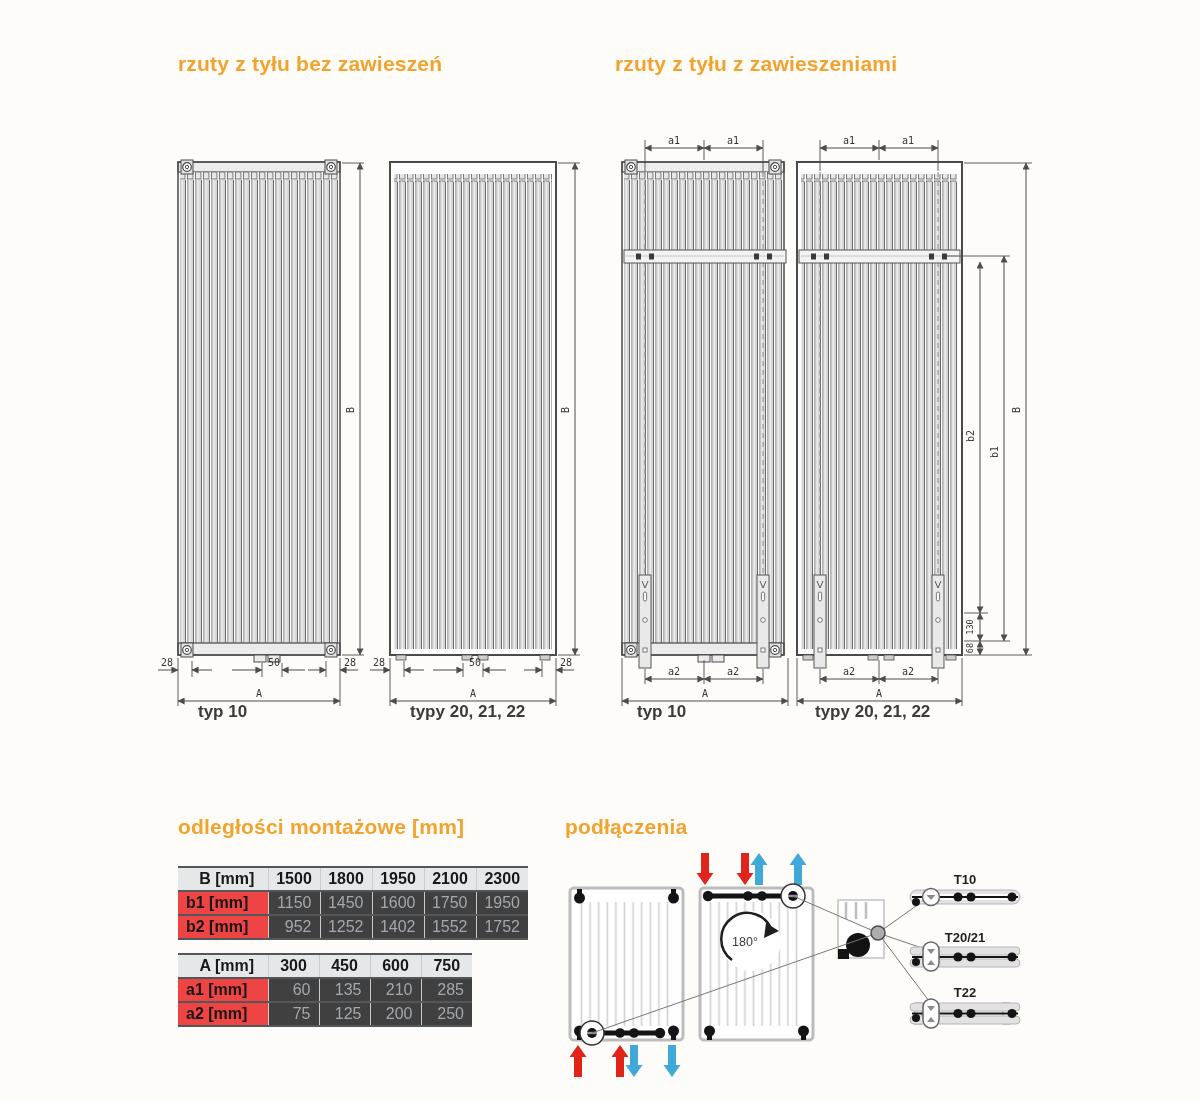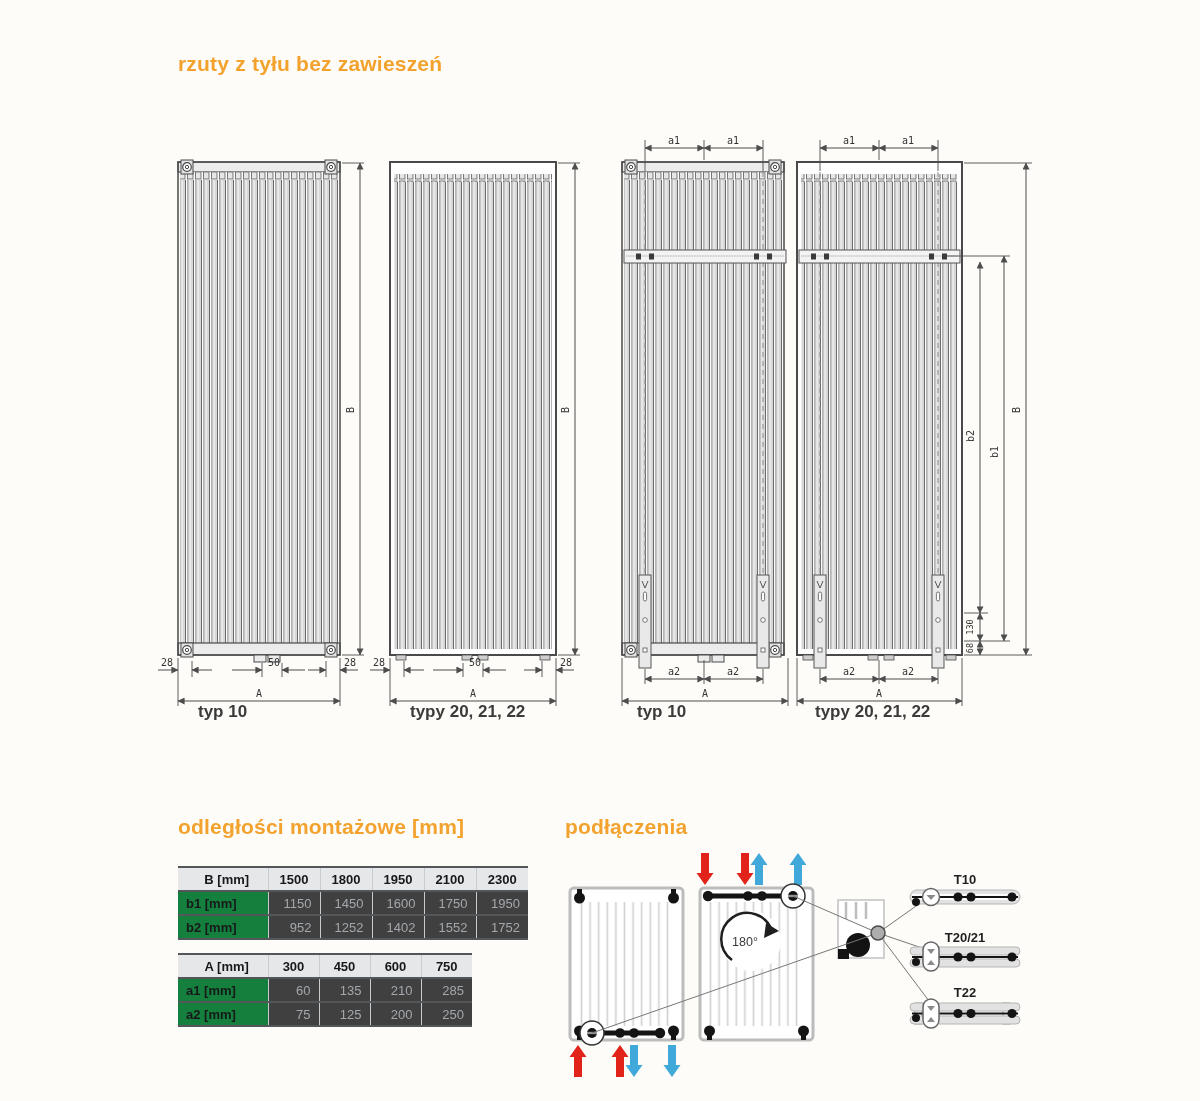--- a/index.html
+++ b/index.html
@@ -9,34 +9,35 @@
   .type-label{position:absolute;font-size:17px;font-weight:700;color:#3b3b3b;margin-left:20px;}
   svg{position:absolute;}
   .ext{stroke:#4d4d4d;stroke-width:.9;}
   .dim{stroke:#4d4d4d;stroke-width:1;fill:none;}
   .dash{stroke:#8a8a8a;stroke-width:1;stroke-dasharray:5 4;}
   .dt{font-family:"DejaVu Sans Mono",monospace;font-size:10px;fill:#333;text-anchor:middle;}
   .dts{font-family:"DejaVu Sans Mono",monospace;font-size:8.5px;fill:#333;text-anchor:middle;}
   .tlabel{font-family:"Liberation Sans",sans-serif;font-size:13px;font-weight:700;fill:#1f1f1f;text-anchor:middle;}
   .cline{stroke:#777;stroke-width:1;}
   .mtable{position:absolute;border-collapse:collapse;font-family:"Liberation Sans",sans-serif;
-          font-size:13px;border-top:2px solid #3b82f6;border-bottom:2px solid #54575a;}
+          font-size:16px;border-top:2px solid #3b82f6;border-bottom:2px solid #54575a;}
   .mtable tr{border-top:2px solid #54575a;}
   .mtable td{height:22px;padding:0;}
   .mtable td + td{border-left:1px solid #c9cccf;}
-  .mtable td.lbl{background:#15803d;font-weight:700;color:#17181a;text-align:left;padding-left:8px;}
+  .mtable td.lbl{background:#ef4444;font-weight:700;color:#17181a;text-align:left;padding-left:8px;}
   .mtable tr.hdr td{background:#e5e7e9;font-weight:700;color:#17181a;text-align:center;}
   .mtable td.val{background:#404040;color:#a3a8ad;text-align:right;padding-right:8px;}
 </style>
 </head>
 <body>
 
 <div class="page">
 
   <div class="heading" style="left:178px;top:52px">rzuty z tyłu bez zawieszeń</div>
+  <div class="heading" style="left:615px;top:52px">rzuty z tyłu z zawieszeniami</div>
 
   <svg style="left:0;top:0" width="1200" height="770" viewBox="0 0 1200 770">
     <defs>
       <pattern id="fins" width="8" height="8" patternUnits="userSpaceOnUse">
         <rect width="8" height="8" fill="#fbfbfb"></rect>
         <rect x="1.5" width="1" height="8" fill="#6a6a6a"></rect>
         <rect x="2.5" width="4.5" height="8" fill="#d6d6d6"></rect>
         <rect x="3.3" width="1.6" height="8" fill="#ebebeb"></rect>
         <rect x="7" width="1" height="8" fill="#6a6a6a"></rect>
       </pattern>

